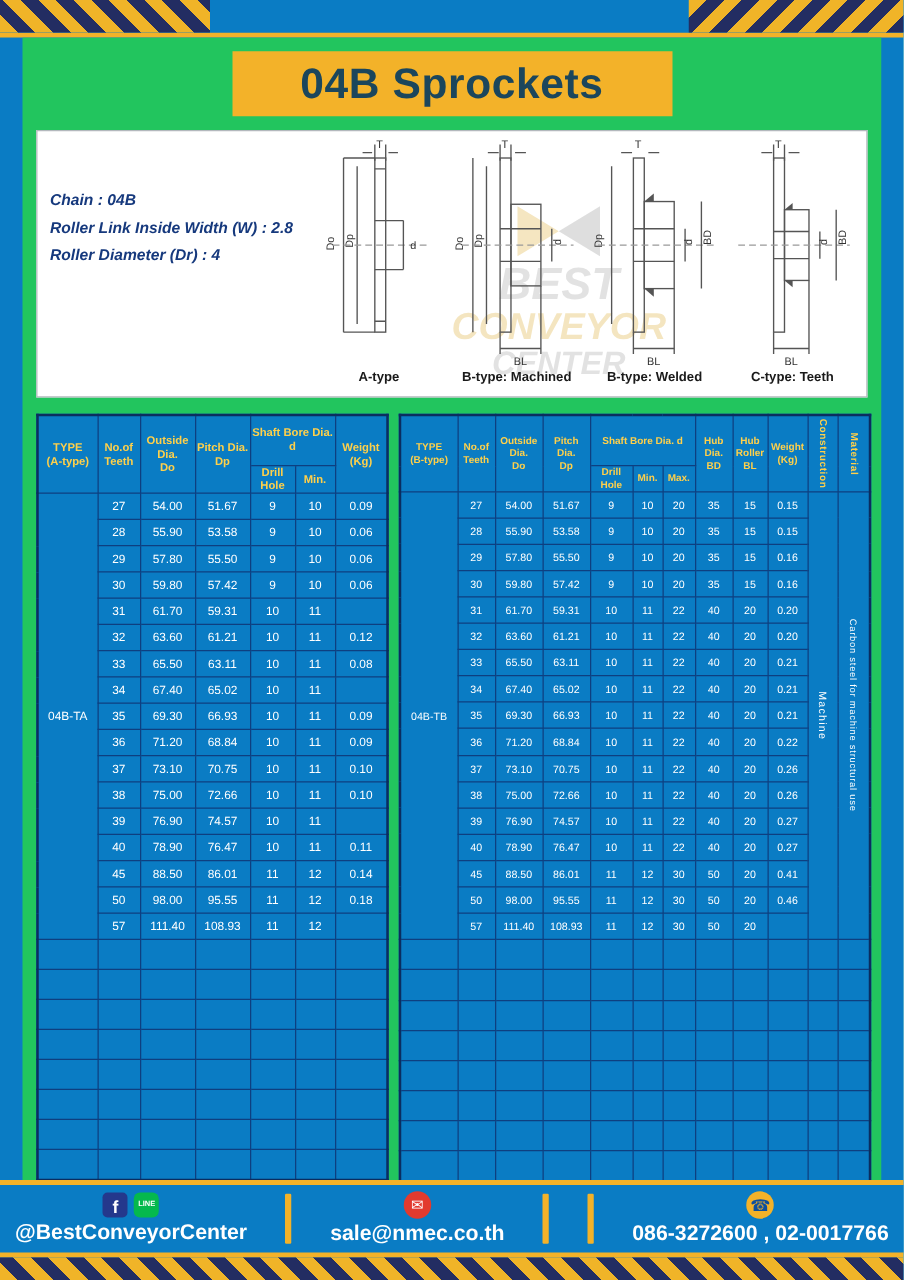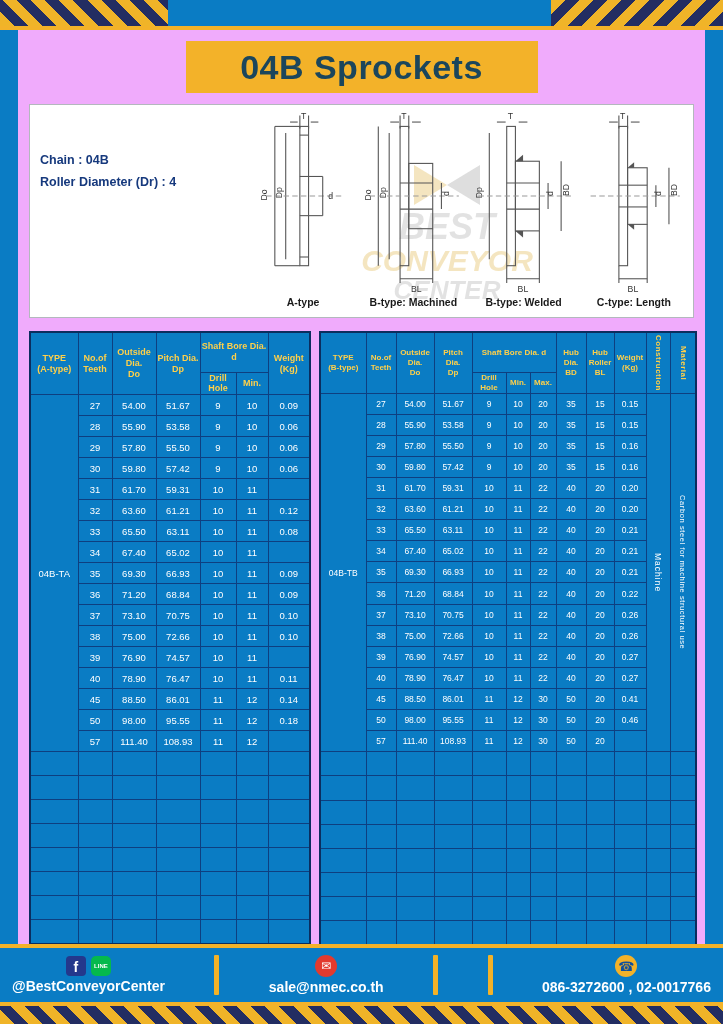--- a/index.html
+++ b/index.html
@@ -9,32 +9,32 @@
   
   .hazard { height:26px; position:relative; background:#0a7cc4; flex:0 0 auto; }
   .hazard .seg { position:absolute; top:0; bottom:0; }
   .seg.left  { left:0; width:168px; background:repeating-linear-gradient(45deg,#f0b428 0 10px,#232d62 10px 20px); }
   .seg.right { right:0; width:172px; background:repeating-linear-gradient(135deg,#f0b428 0 10px,#232d62 10px 20px); }
   .hazard-full { height:18px; flex:0 0 auto; background:repeating-linear-gradient(45deg,#f0b428 0 10px,#232d62 10px 20px); }
   .yline { height:4px; background:#f3b229; flex:0 0 auto; }
 
   
   .content { flex:1 1 auto; padding:0 18px; display:flex; overflow:hidden; }
-  .card { background:#f0abfc; flex:1; padding:9px 11px 0; overflow:hidden; }
+  .card { background:#22c55e; flex:1; padding:9px 11px 0; overflow:hidden; }
 
   .title-banner { width:352px; height:52px; margin:2px auto 0; background:#f3b229;
     display:flex; align-items:center; justify-content:center;
     font-size:34px; font-weight:bold; color:#1b465c; letter-spacing:0.5px; }
 
   
   .diagram-box { margin-top:11px; border:1px solid #b3b8bd; height:214px; position:relative; display:flex; background:#fff; overflow:hidden; }
   .watermark { position:absolute; left:170px; right:0; top:0; bottom:0;
     display:flex; align-items:flex-end; justify-content:center; pointer-events:none; }
   .specs { width:218px; padding:44px 0 0 10px; font-weight:bold; color:#16397d;
-    font-size:12.5px; line-height:22px; position:relative; z-index:1; }
+    font-size:12.5px; line-height:22px; position:relative; z-index:1;font-style:italic; }
   .drawings { flex:1; display:flex; padding:4px 4px 0 0; position:relative; z-index:1; }
   .drawings figure { flex:1; display:flex; flex-direction:column; height:100%; }
   .drawings svg { flex:1; width:100%; }
   .drawings figcaption { text-align:center; font-size:10.5px; color:#1a1a1a; padding:2px 0 9px; font-weight:600; }
   .draw line, .draw rect, .draw path { fill:none; stroke:#555; stroke-width:1; }
   .draw .weld { fill:#555; stroke:none; }
   .draw .cl { stroke:#999; stroke-dasharray:5 3; }
   .draw text { fill:#333; font-size:8px; stroke:none; font-family:"Liberation Sans", sans-serif; }
 
   
@@ -57,21 +57,21 @@
   th.white { color:#fff; }
   th.vhead { writing-mode:vertical-rl; color:#fff; font-size:7px; font-weight:bold; letter-spacing:0.5px; padding:2px 0; }
   .vcell { writing-mode:vertical-rl; font-size:8px; letter-spacing:1px; }
   .vcell.material { font-size:7.5px; letter-spacing:0.6px; }
 
   
   .footer { height:54px; flex:0 0 auto; background:#0a7cc4; display:flex; align-items:center;
     justify-content:space-between; padding:2px 12px; }
   .f-item { display:flex; flex-direction:column; align-items:center; gap:2px; }
   .f-icons { display:flex; gap:5px; align-items:center; }
-  .f-label { color:#fff; font-weight:bold; font-size:14px; white-space:nowrap; }
+  .f-label { color:#fff; font-weight:bold; font-size:17px; white-space:nowrap; }
   .f-sep { width:5px; height:40px; background:#f3b229; border-radius:1px; }
   .fb-icon { width:20px; height:20px; background:#24388c; color:#fff; border-radius:4px;
     font-weight:bold; font-size:14px; display:flex; align-items:flex-end; justify-content:center; line-height:1.2; }
   .line-icon { width:20px; height:20px; background:#05b94d; color:#fff; border-radius:5px;
     font-weight:bold; font-size:6px; display:flex; align-items:center; justify-content:center; }
   .mail-icon { width:22px; height:22px; background:#e23a2e; color:#fff; border-radius:50%;
     font-size:12px; display:flex; align-items:center; justify-content:center; }
   .phone-icon { width:22px; height:22px; background:#f3b229; color:#0d4f9e; border-radius:50%;
     font-size:13px; display:flex; align-items:center; justify-content:center; }
   .globe-icon { width:20px; height:20px; display:block; }
@@ -100,20 +100,21 @@
               <path d="M155 28 L188 8 L188 48 Z" fill="#8a8a8a"></path>
               <text x="155" y="82" text-anchor="middle" font-size="36" font-style="italic" font-weight="bold" fill="#9a9a9a">BEST</text>
               <text x="155" y="114" text-anchor="middle" font-size="30" font-style="italic" font-weight="bold" fill="#d9a520">CONVEYOR</text>
               <text x="155" y="142" text-anchor="middle" font-size="26" font-style="italic" font-weight="bold" fill="#9a9a9a">CENTER</text>
             </g>
           </svg>
         </div>
 
         <div class="specs">
           <div>Chain : 04B</div>
+          <div>Roller Link Inside Width (W) : 2.8</div>
           <div>Roller Diameter (Dr) : 4</div>
         </div>
 
         <div class="drawings">
 
           <figure>
             <svg class="draw" viewBox="0 0 92 170" preserveAspectRatio="xMidYMid meet">
               <text x="44" y="9">T</text>
               <line x1="34" y1="12" x2="41" y2="12"></line>
                 <line x1="53" y1="12" x2="60" y2="12"></line>
@@ -207,21 +208,21 @@
               <line class="cl" x1="10" y1="80" x2="92" y2="80"></line>
               <line x1="70" y1="70" x2="70" y2="90"></line>
               <text transform="rotate(-90 75 80)" x="75" y="80">d</text>
               <line x1="82" y1="54" x2="82" y2="106"></line>
               <text transform="rotate(-90 89 80)" x="89" y="80">BD</text>
               <line x1="36" y1="144" x2="36" y2="160"></line>
                 <line x1="62" y1="106" x2="62" y2="160"></line>
               <line x1="36" y1="156" x2="62" y2="156"></line>
               <text x="44" y="168">BL</text>
             </svg>
-            <figcaption>C-type: Length</figcaption>
+            <figcaption>C-type: Teeth</figcaption>
           </figure>
 
         </div>
       </div>
 
       <div class="tables">
 
         <table class="tbl tbl-a">
           <colgroup>
             <col style="width:48px">

